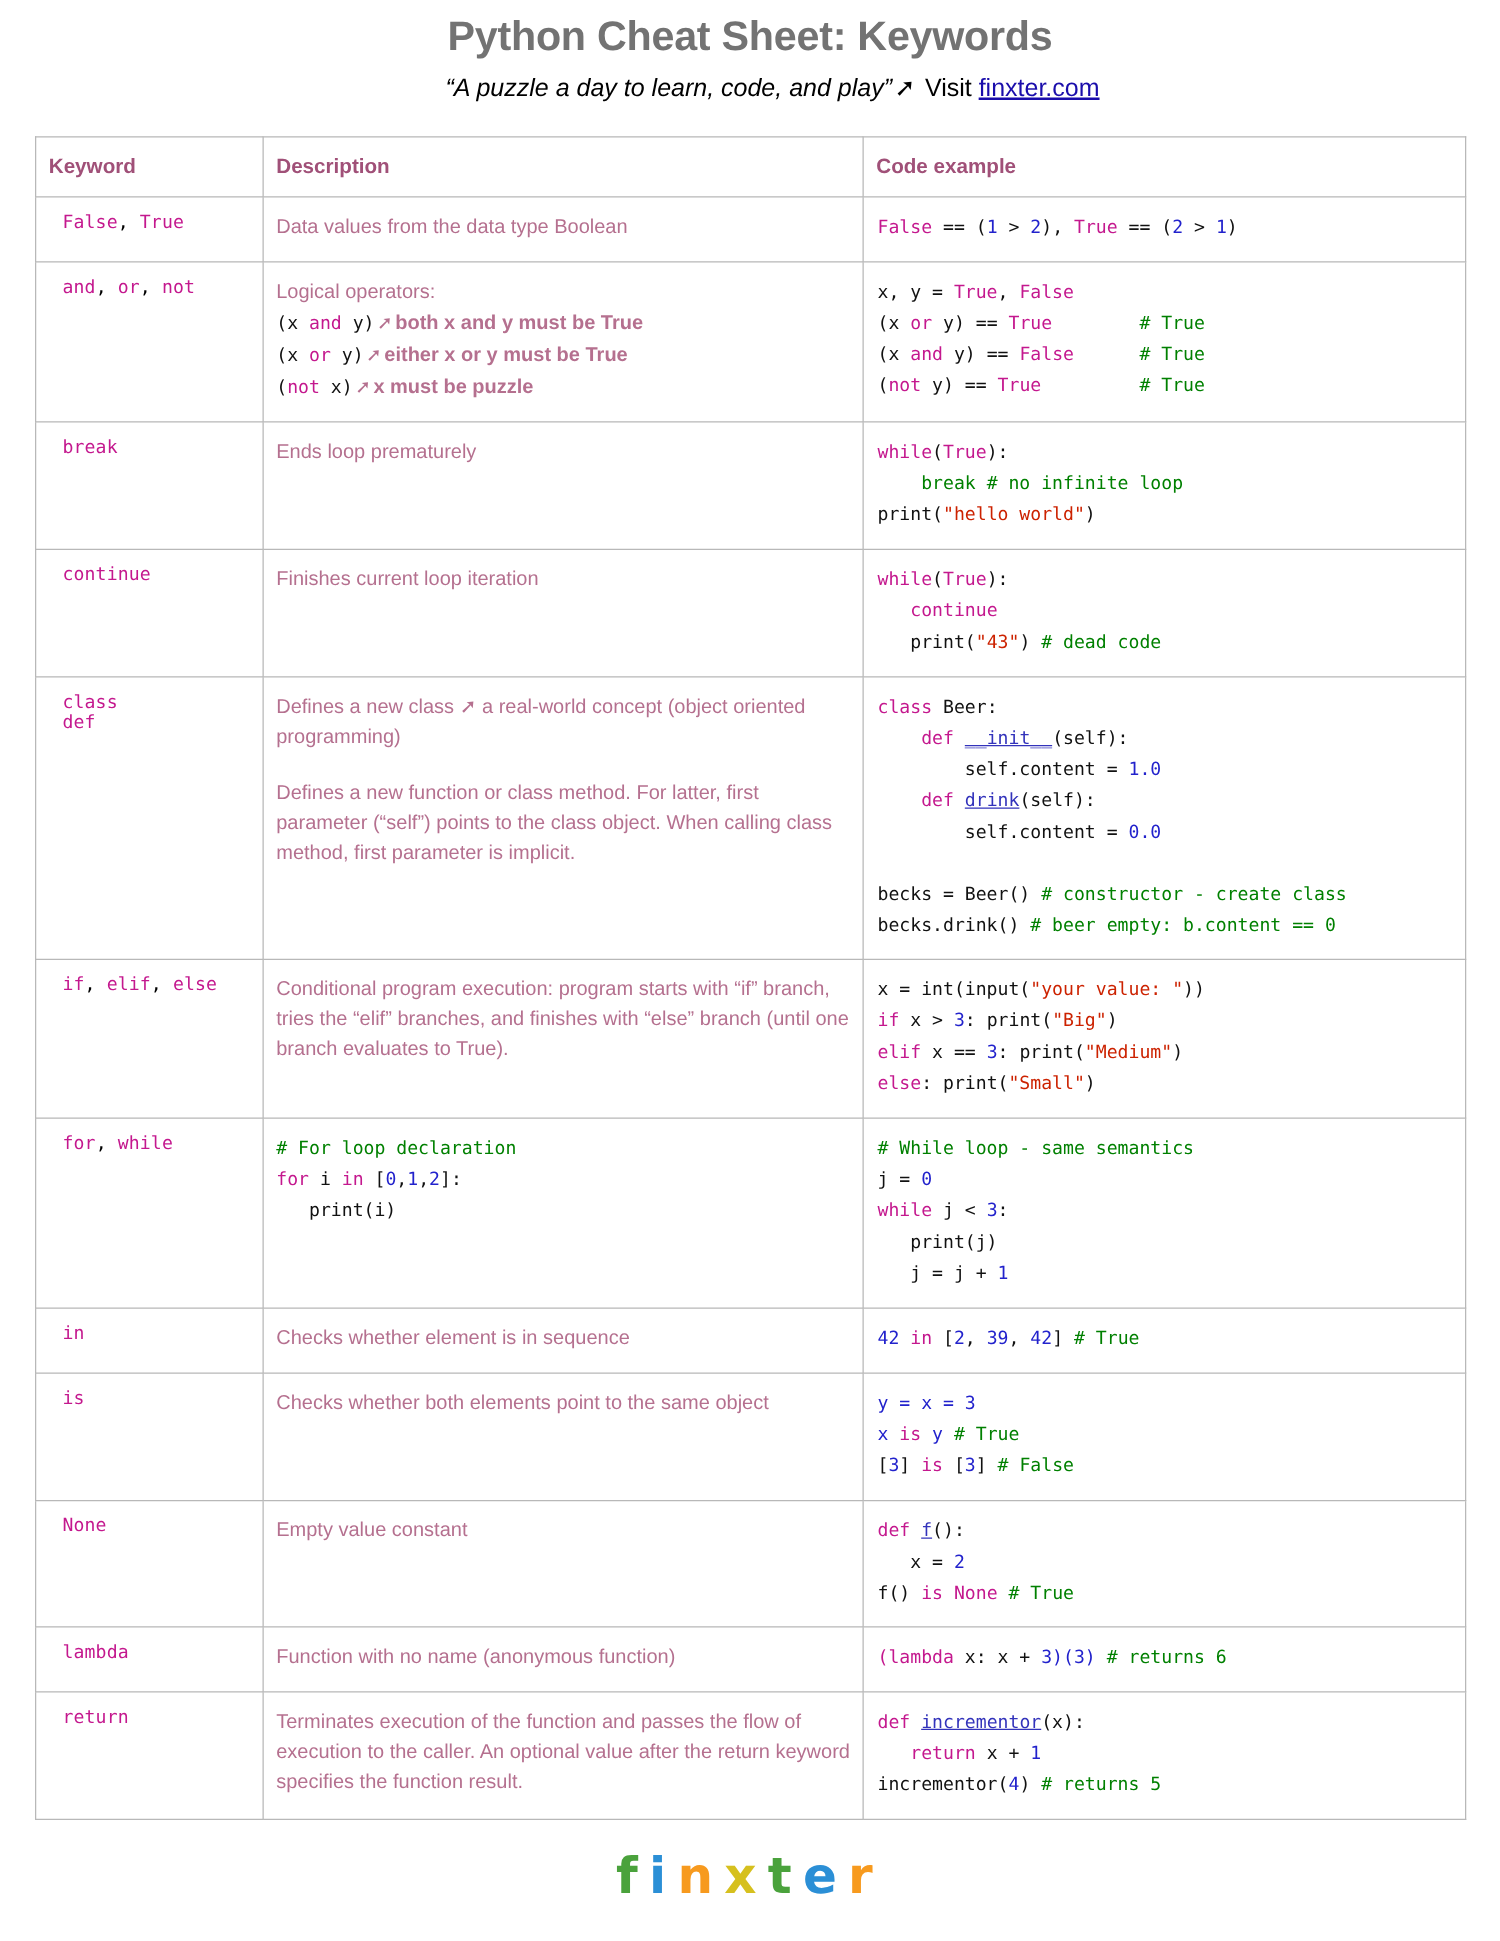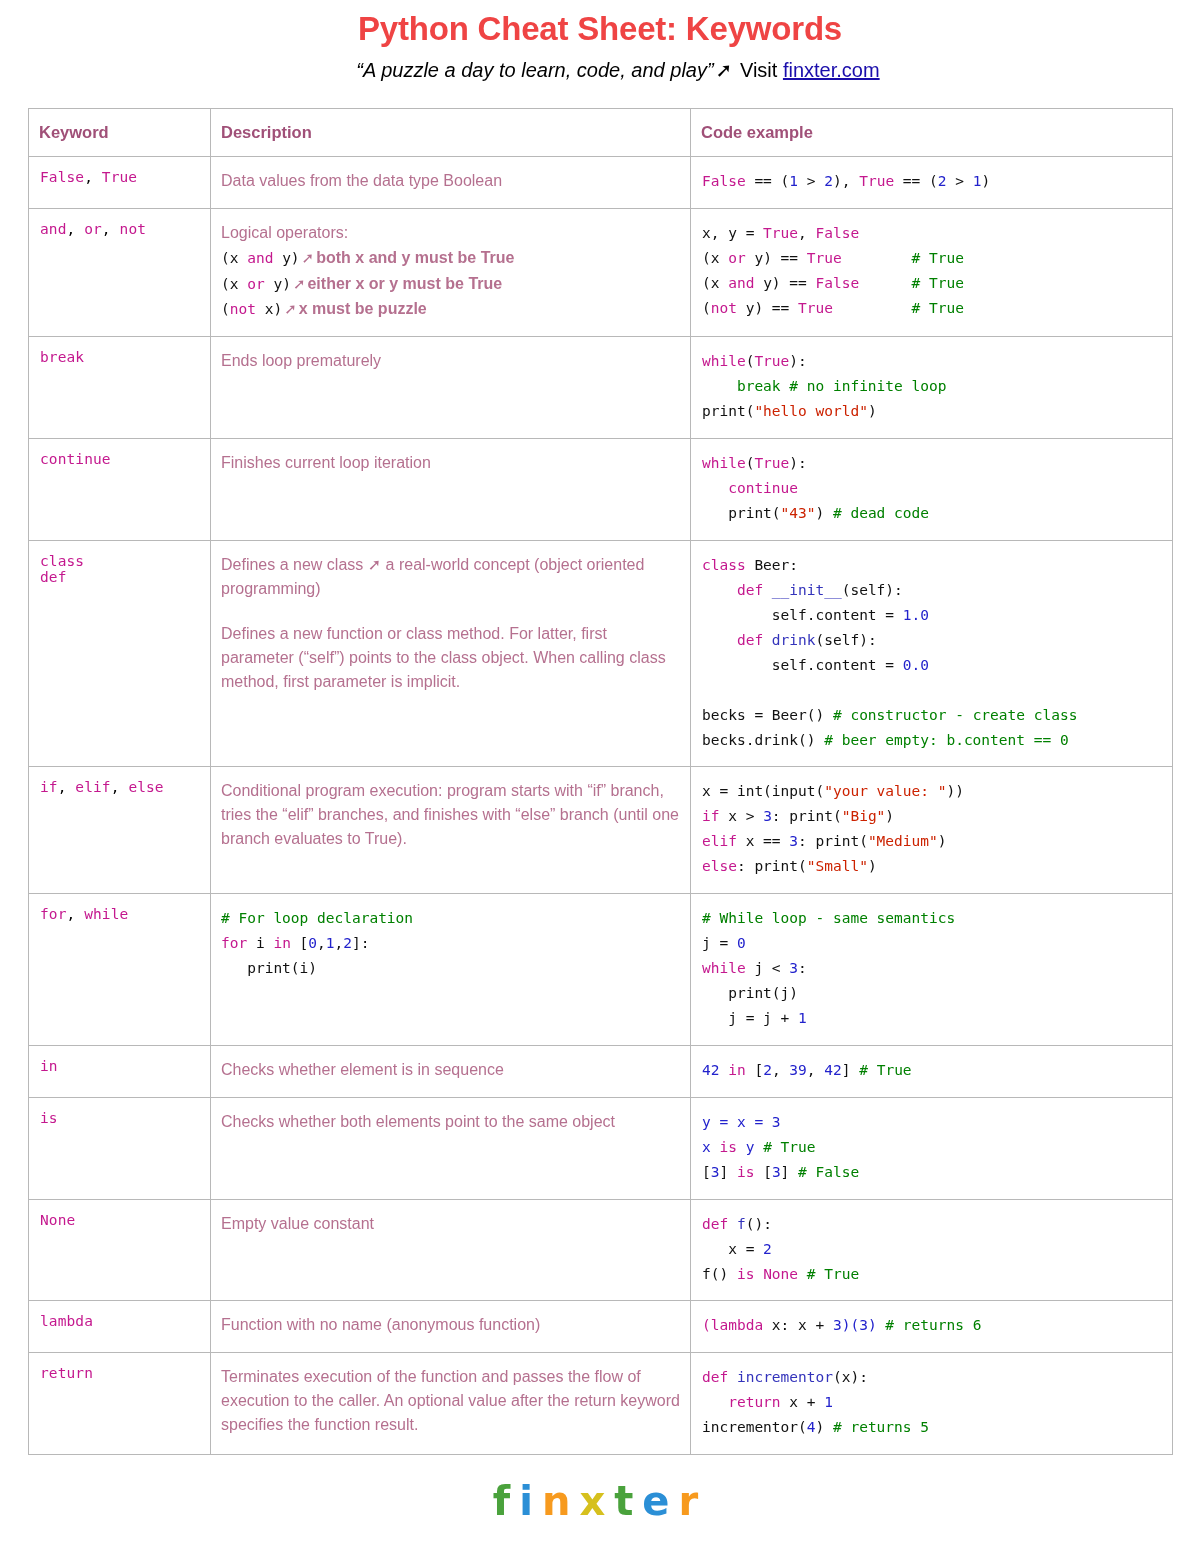--- a/index.html
+++ b/index.html
@@ -21,21 +21,21 @@
     -webkit-font-smoothing:antialiased;
     overflow:hidden;
   }
   .page{width:1200px;height:1553px;position:relative;box-sizing:border-box;}
 
   
   .title{
     text-align:center;
     font-size:33px;
     font-weight:bold;
-    color:#ef4444;
+    color:#737373;
     letter-spacing:-0.2px;
     padding-top:10px;
     margin:0;
   }
   .subtitle{
     text-align:center;
     font-size:20px;
     color:#000;
     margin:10px 0 0 0;
     white-space:nowrap;
@@ -69,21 +69,21 @@
     padding-top:14px;
     padding-bottom:14px;
   }
   th.h-kw{}
 
   
   td.kw{
     font-family:"DejaVu Sans Mono", monospace;
     font-size:14.5px;
     color:var(--kw);
-    padding-left:11px;
+    padding-left:21px;
     white-space:nowrap;
     letter-spacing:0.1px;
   }
   td.kw .sep{color:#000;}
 
   
   td.desc{
     font-size:16px;
     color:var(--desc);
     line-height:1.48;
@@ -118,21 +118,21 @@
     font-size:14.5px;
     color:var(--black);
     line-height:1.72;
     white-space:pre;
     padding-left:11px;
   }
   td.code .k{color:var(--kw);}
   td.code .n{color:var(--num);}
   td.code .s{color:var(--str);}
   td.code .c{color:var(--cmt);}
-  td.code .f{color:var(--fn);}
+  td.code .f{color:var(--fn);text-decoration:underline;}
   td.code .v{color:var(--num);}
 
   
   .footer{
     position:absolute;
     left:0;right:0;
     top:1478px;
     text-align:center;
   }
   .logo{

